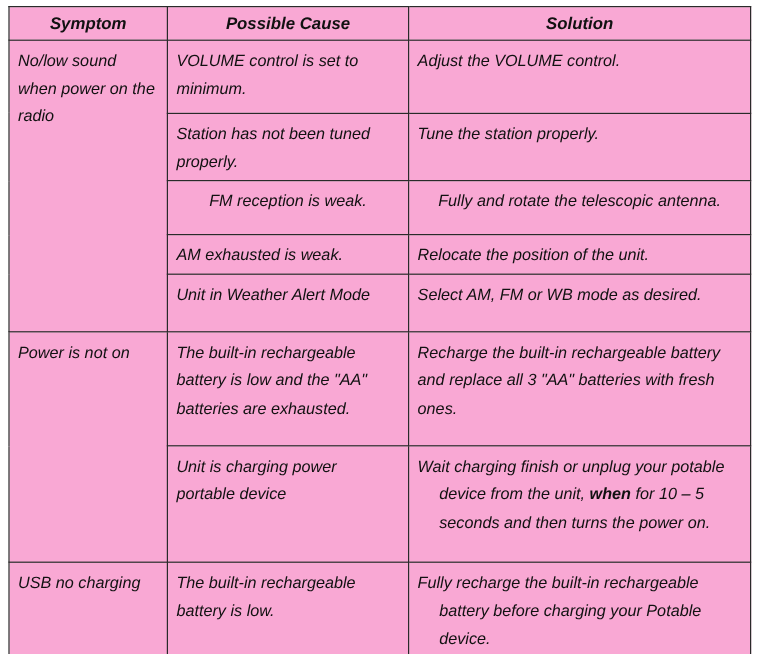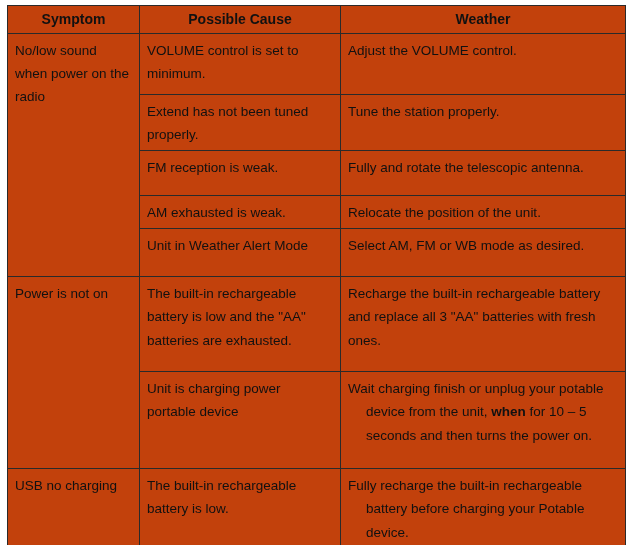--- a/index.html
+++ b/index.html
@@ -31,21 +31,22 @@
   }
   table.tbl td, table.tbl th {
     border: 1px solid #2a2a2a;
     vertical-align: top;
     padding: 5px 7px 4px 7px;
     font-size: 13.5px;
     line-height: 1.72;
     font-weight: normal;
     text-align: left;
     box-sizing: border-box;
-    background: #c2410c;
+    background: #f9a8d4;
+    font-style: italic;
   }
   table.tbl th {
     text-align: center;
     font-weight: bold;
     font-size: 14px;
     padding-top: 4px;
     padding-bottom: 3px;
     height: 26px;
     line-height: 1.4;
     vertical-align: middle;
@@ -63,53 +64,53 @@
   
   .hang {
     display: block;
     padding-left: 18px;
     text-indent: -18px;
   }
   .semibold { font-weight: 600; }
   
   tr.r-vol   td { height: 61px; }
   tr.r-stn   td { height: 51px; }
-  tr.r-fm    td { height: 45px; }
+  tr.r-fm    td { height: 45px; text-align: center; }
   tr.r-am    td { height: 24px; }
   tr.r-wx    td { height: 48px; }
   tr.r-batt  td { height: 95px; }
   tr.r-chg   td { height: 97px; }
   tr.r-usb   td { height: 88px; }
 </style>
 </head>
 <body>
 
 <div class="sheet">
   <table class="tbl">
     <colgroup>
       <col class="c1">
         <col class="c2">
         <col class="c3">
     </colgroup>
     <thead>
       <tr>
         <th>Symptom</th>
         <th>Possible Cause</th>
-        <th>Weather</th>
+        <th>Solution</th>
       </tr>
     </thead>
     <tbody>
 
       <tr class="r-vol">
         <td class="symptom" rowspan="5">No/low sound when power on the radio</td>
         <td>VOLUME control is set to minimum.</td>
         <td>Adjust the VOLUME control.</td>
       </tr>
       <tr class="r-stn">
-        <td>Extend has not been tuned properly.</td>
+        <td>Station has not been tuned properly.</td>
         <td>Tune the station properly.</td>
       </tr>
       <tr class="r-fm">
         <td>FM reception is weak.</td>
         <td>Fully and rotate the telescopic antenna.</td>
       </tr>
       <tr class="r-am">
         <td>AM exhausted is weak.</td>
         <td>Relocate the position of the unit.</td>
       </tr>

